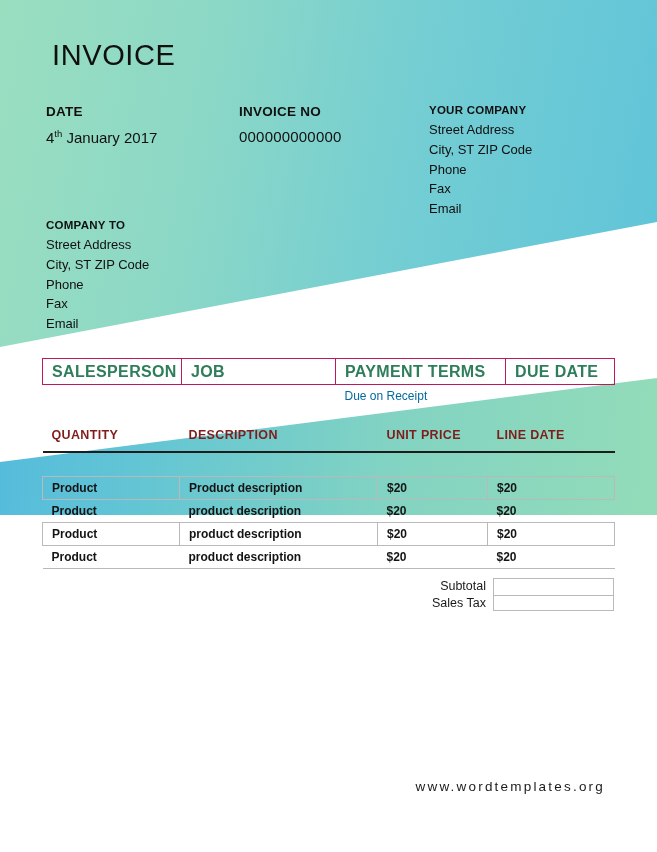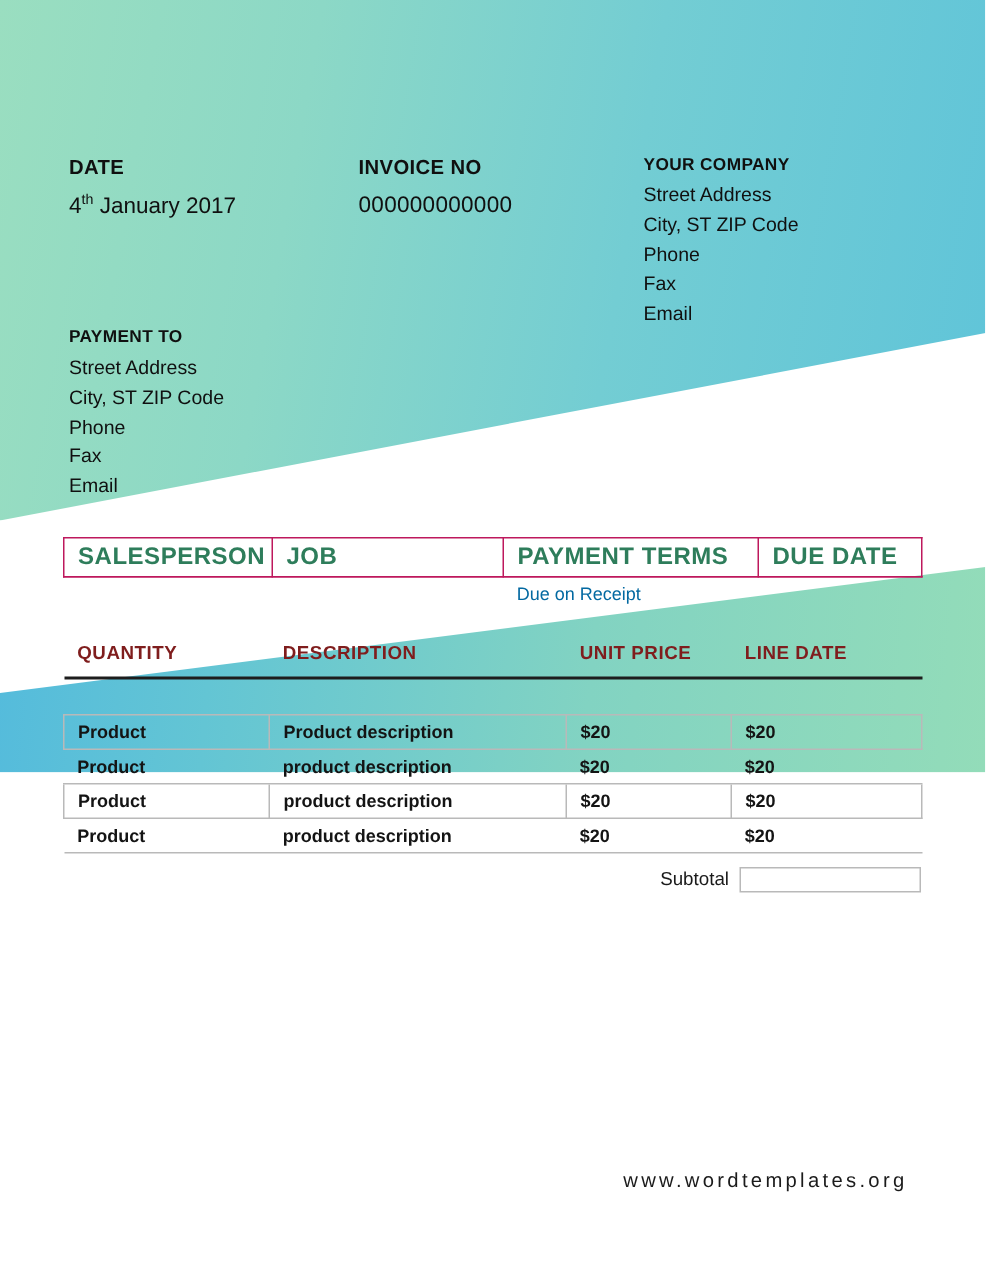--- a/index.html
+++ b/index.html
@@ -209,39 +209,40 @@
   }
 </style>
 </head>
 <body>
 
 <div id="page">
 
   <div id="band-top"></div>
   <div id="band-bottom"></div>
 
+  <div id="invoice-title">INVOICE</div>
 
 
   <div class="meta-label" id="date-label">DATE</div>
   <div class="meta-value" id="date-value"><span>4</span><sup>th</sup><span> January 2017</span></div>
 
   <div class="meta-label" id="invno-label">INVOICE NO</div>
   <div class="meta-value" id="invno-value">000000000000</div>
 
   <div id="company-block">
     <div class="addr-title">YOUR COMPANY</div>
     <div class="addr-line">Street Address</div>
     <div class="addr-line">City, ST ZIP Code</div>
     <div class="addr-line">Phone</div>
     <div class="addr-line">Fax</div>
     <div class="addr-line">Email</div>
   </div>
 
   <div id="billto-block">
-    <div class="addr-title">PAYMENT TO</div>
+    <div class="addr-title">COMPANY TO</div>
     <div class="addr-line">Street Address</div>
     <div class="addr-line">City, ST ZIP Code</div>
     <div class="addr-line">Phone</div>
     <div class="addr-line">Fax</div>
     <div class="addr-line">Email</div>
   </div>
 
   <table id="terms-table">
     <colgroup>
       <col style="width:139px">
@@ -314,17 +315,21 @@
         <td>$20</td>
       </tr>
     </tbody>
   </table>
 
   <div id="totals">
     <div class="total-row">
       <div class="total-label">Subtotal</div>
       <div class="total-field"></div>
     </div>
+    <div class="total-row">
+      <div class="total-label">Sales Tax</div>
+      <div class="total-field"></div>
+    </div>
   </div>
 
   <div id="footer-url">www.wordtemplates.org</div>
 
 </div>
 
 </body></html>

